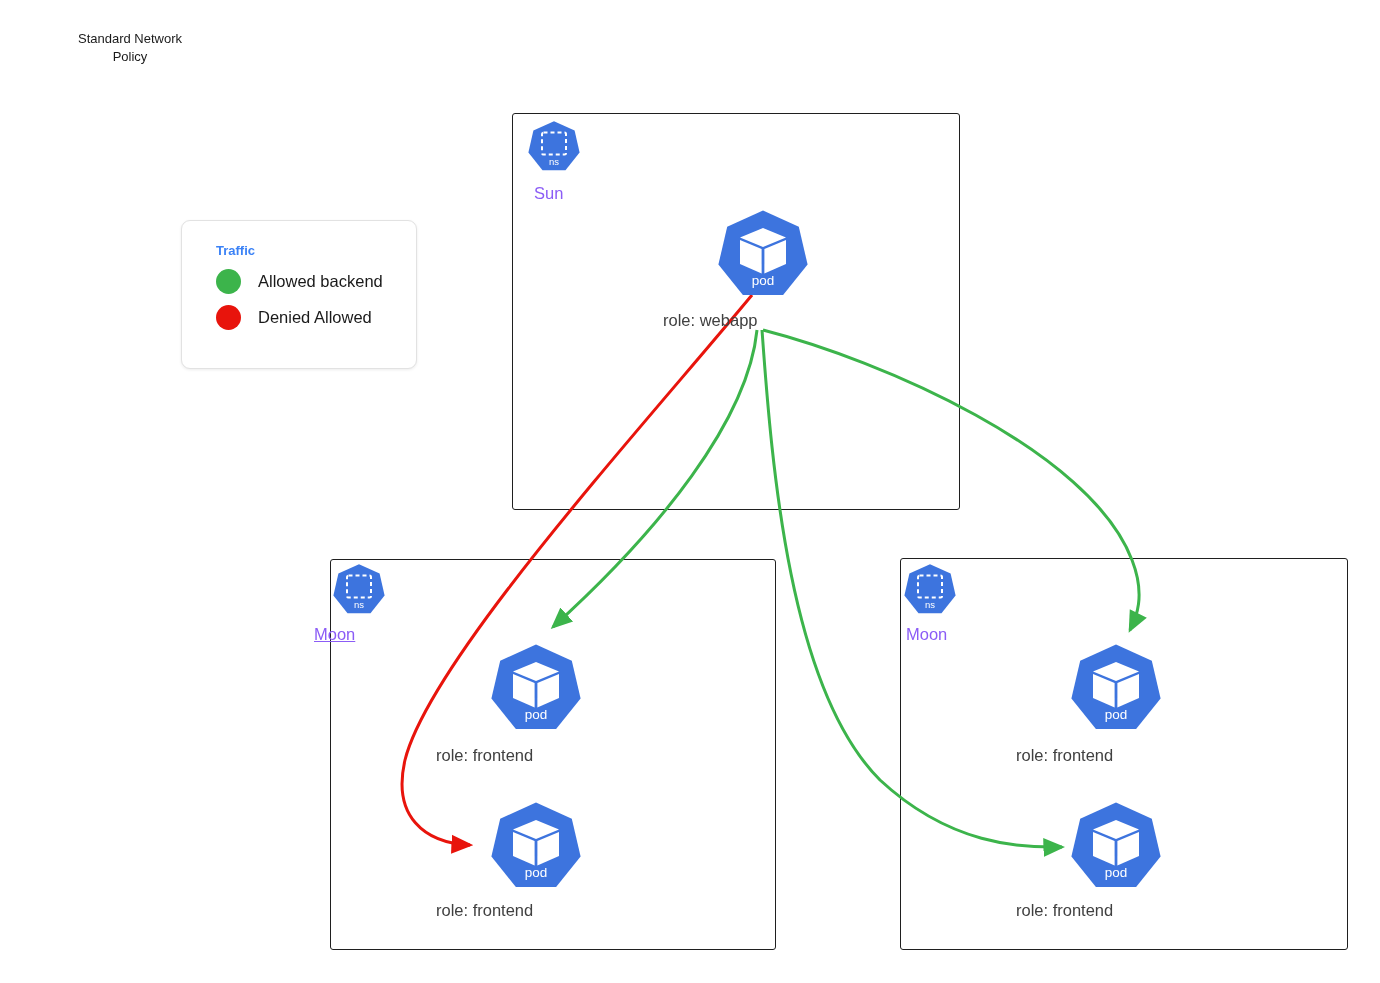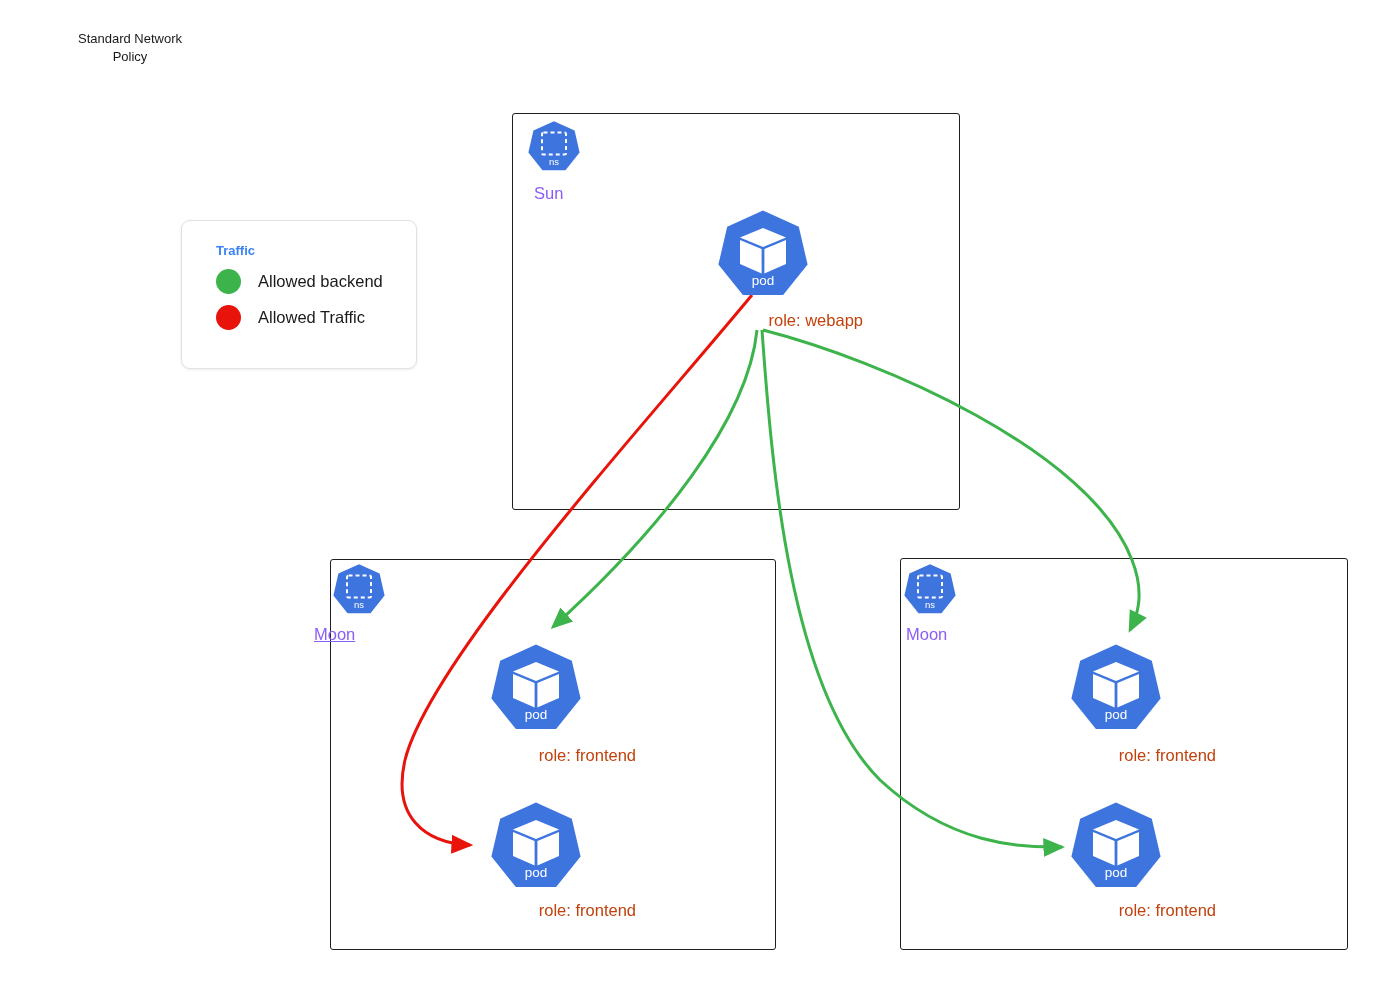--- a/index.html
+++ b/index.html
@@ -85,43 +85,43 @@
   .ns-label {
     font-size: 16.5px;
     color: #8b5cf6;
     white-space: nowrap;
   }
 
   
   .pod-wrap { width: 94px; height: 92px; text-decoration: underline; }
   .pod-label {
     font-size: 16.5px;
-    color: #c2410c;
+    color: #404040;
     white-space: nowrap;
-    text-align: right;
+    text-align: left;
   }
   svg { display: block; overflow: visible; }
 </style>
 </head>
 <body>
 
 <div class="abs" id="diagram-title">Standard Network
 Policy</div>
 
 <div class="abs" id="legend">
   <div id="legend-title">Traffic</div>
 
   <div class="legend-row">
     <span class="legend-dot" style="background: rgb(60, 180, 75);"></span>
     <span class="legend-label">Allowed backend</span>
   </div>
 
   <div class="legend-row">
     <span class="legend-dot" style="background: rgb(232, 20, 12);"></span>
-    <span class="legend-label">Allowed Traffic</span>
+    <span class="legend-label">Denied Allowed</span>
   </div>
 </div>
 
 <div class="abs ns-box" style="left: 512px; top: 113px; width: 448px; height: 397px; border-color: rgb(31, 31, 31);"></div>
 <div class="abs ns-box" style="left: 330px; top: 559px; width: 446px; height: 391px; border-color: rgb(31, 31, 31);"></div>
 <div class="abs ns-box" style="left: 900px; top: 558px; width: 448px; height: 392px; border-color: rgb(31, 31, 31);"></div>
 
 <svg id="canvas" viewBox="0 0 1380 983">
   <defs>
     <marker id="arrow-green" viewBox="0 0 10 10" refX="8.6" refY="5" markerWidth="7.2" markerHeight="7.2" orient="auto-start-reverse">

